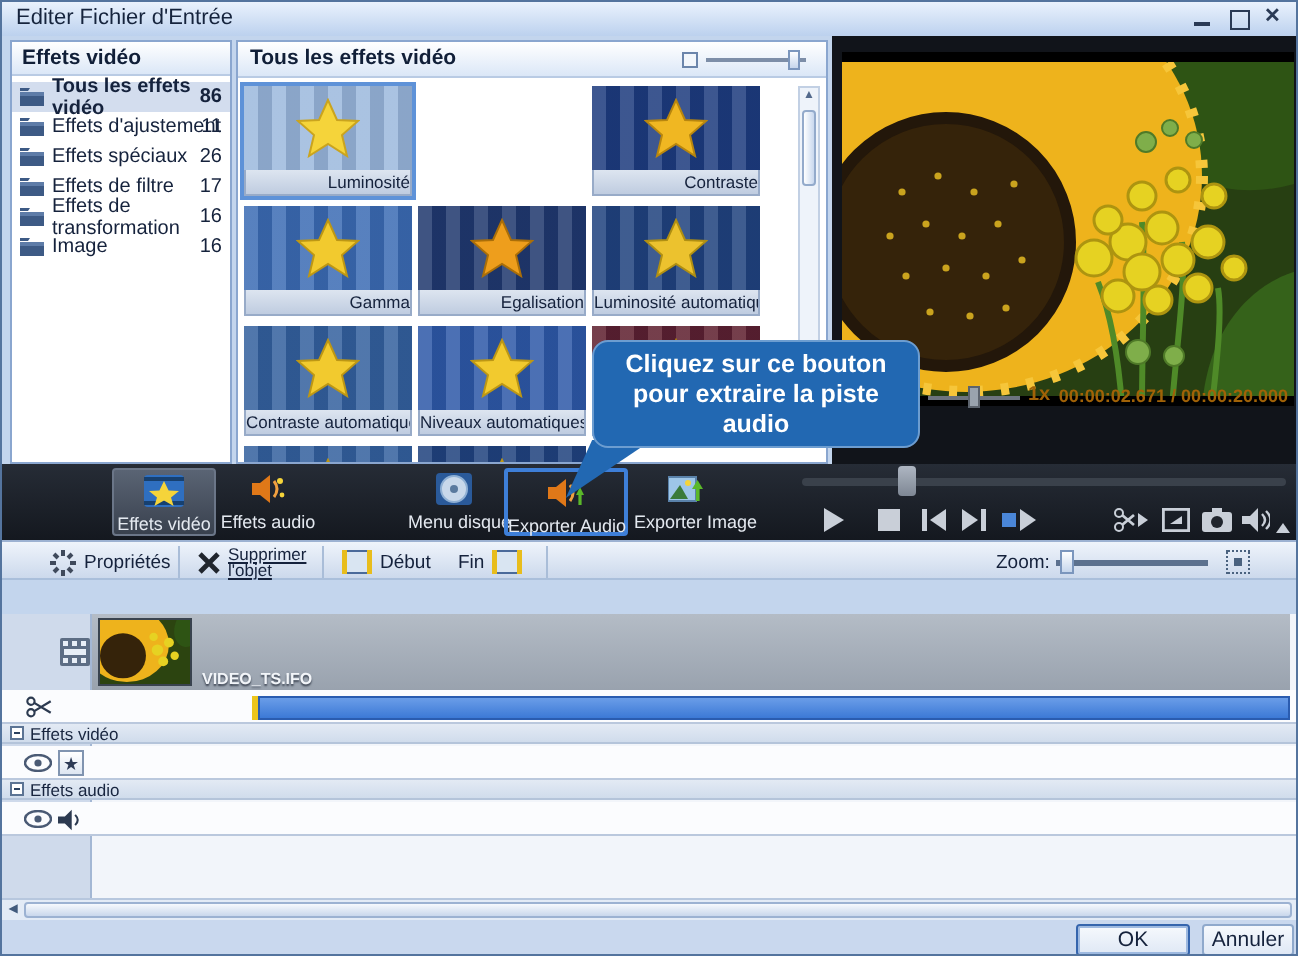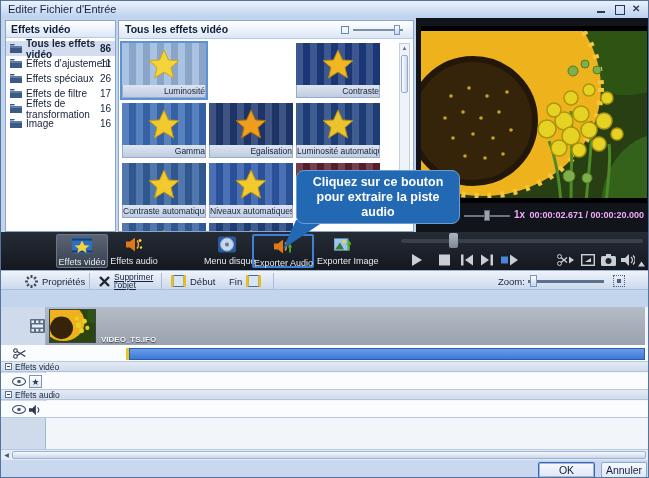--- a/index.html
+++ b/index.html
@@ -54,21 +54,21 @@
   .b7{background-color:#34619e;}
   .b8{background-color:#2e59a8;}
   .b9{background-color:#5e1f2e;}
   .vscroll{position:absolute;right:3px;top:22px;width:11px;height:168px;background:#eef3fa;border:1px solid #c2d0e4;}
   .vup{height:10px;font-size:6px;text-align:center;color:#53698c;line-height:9px;}
   .vthumb{margin:1px;height:38px;background:linear-gradient(90deg,#fdfeff,#c9d8ee);border:1px solid #93aacb;border-radius:2px;}
 
   
   .preview{left:415px;top:17px;width:234px;height:214px;background:#11141a;}
   .screen{position:absolute;left:5px;top:8px;right:3px;height:177px;background:#000;overflow:hidden;}
-  .speedrow{position:absolute;left:0;right:0;top:189px;height:16px;color:#f0abfc;}
+  .speedrow{position:absolute;left:0;right:0;top:172px;height:16px;color:#a16207;}
   .speedtrack{position:absolute;left:48px;top:8px;width:46px;height:2px;background:#6d747e;}
   .speedthumb{position:absolute;left:68px;top:3px;width:6px;height:11px;background:#9aa3ae;border:1px solid #5c636d;}
   .speedlabel{position:absolute;left:98px;top:2px;font-size:10px;font-weight:bold;}
   .timelabel{position:absolute;right:6px;top:3px;font-size:9px;font-weight:bold;letter-spacing:0;}
 
   
   .darkstrip{left:0;top:231px;width:100%;height:38px;background:linear-gradient(#262c36,#14181f);}
   .modebtn{position:absolute;top:2px;height:34px;text-align:center;color:#e4e9f0;font-size:9px;cursor:pointer;}
   .modebtn .mlabel{display:block;margin-top:1px;white-space:nowrap;}
   .modebtn.sel{background:linear-gradient(#5a6474,#39414e);border:1px solid #6b7But;border:1px solid #6b7688;border-radius:2px;}

